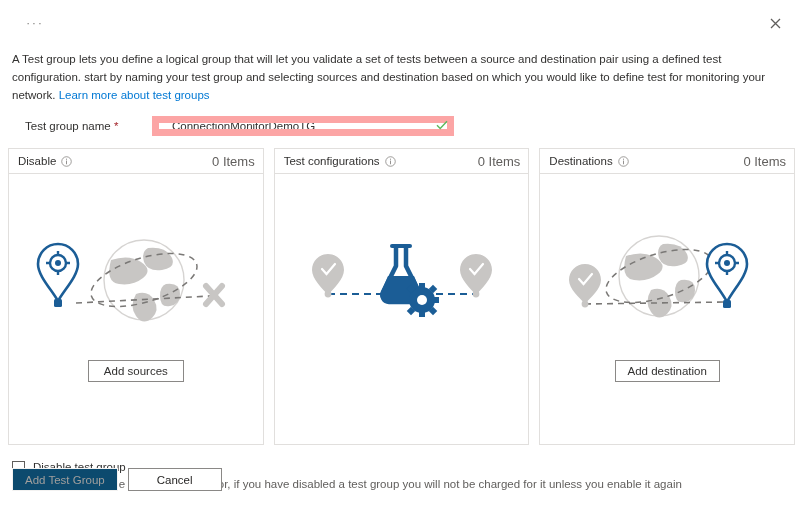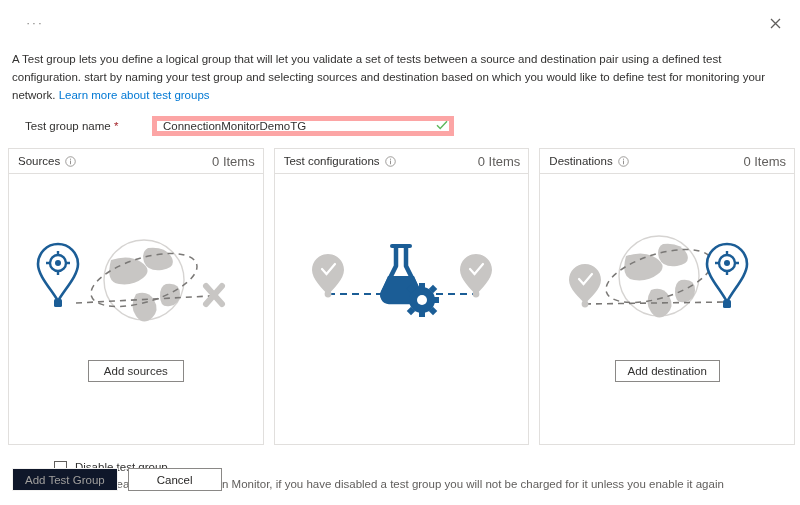--- a/index.html
+++ b/index.html
@@ -84,26 +84,26 @@
   .req-star { color: #a4262c; }
   .text-input-wrap {
     position: relative;
     width: 302px;
     height: 20px;
   }
   .text-input {
     width: 100%;
     height: 100%;
     box-sizing: border-box;
-    border: 5px solid #fca5a5;
+    border: 7px solid #fca5a5;
     background: #ffffff;
     font-family: "Liberation Sans", sans-serif;
     font-size: 11.5px;
     color: #323130;
-    padding: 0 22px 0 6px;
+    padding: 0 22px 0 13px;
     outline: none;
   }
   .valid-check {
     position: absolute;
     right: 6px;
     top: 50%;
     transform: translateY(-50%);
     pointer-events: none;
   }
 
@@ -177,21 +177,20 @@
     cursor: pointer;
     line-height: 14px;
     margin-top: 16px;
   }
 
   
   .check-block {
     margin: 15px 12px 4px 12px;
     display: flex;
     align-items: flex-start;
-    padding-left: 42px;
   }
   .checkbox {
     width: 13px;
     height: 13px;
     border: 1px solid #605e5c;
     background: #ffffff;
     box-sizing: border-box;
     cursor: pointer;
     flex: 0 0 13px;
     margin-top: 1px;
@@ -217,21 +216,21 @@
     position: absolute;
     left: 0;
     right: 0;
     bottom: 14px;
     padding: 0 12px;
     display: flex;
     align-items: center;
     gap: 10px;
   }
   .primary-btn-disabled {
-    background: #0f172a;
+    background: #0c4a6e;
     border: 1px solid #f3f2f1;
     color: #a19f9d;
     font-family: "Liberation Sans", sans-serif;
     font-size: 11.5px;
     height: 23px;
     padding: 0 12px;
     box-sizing: border-box;
     cursor: default;
   }
   .cancel-btn {
@@ -275,21 +274,21 @@
         <path d="M1 5.2 L4.2 8.4 L11 1.2" stroke="#5cb85c" stroke-width="1.4" fill="none"></path>
       </svg>
     </span>
   </div>
 </div>
 
 <div class="cards">
 
   <div class="card">
     <div class="card-header">
-      <span class="card-title">Sources</span>
+      <span class="card-title">Disable</span>
       <span class="info-icon">
         <svg width="11" height="11" viewBox="0 0 12 12" aria-hidden="true">
           <circle cx="6" cy="6" r="5.2" fill="none" stroke="#8a8886" stroke-width="0.9"></circle>
           <rect x="5.5" y="5" width="1" height="4" fill="#8a8886"></rect>
           <rect x="5.5" y="2.9" width="1" height="1.2" fill="#8a8886"></rect>
         </svg>
       </span>
       <span class="card-count">0 Items</span>
     </div>
     <div class="card-body">

